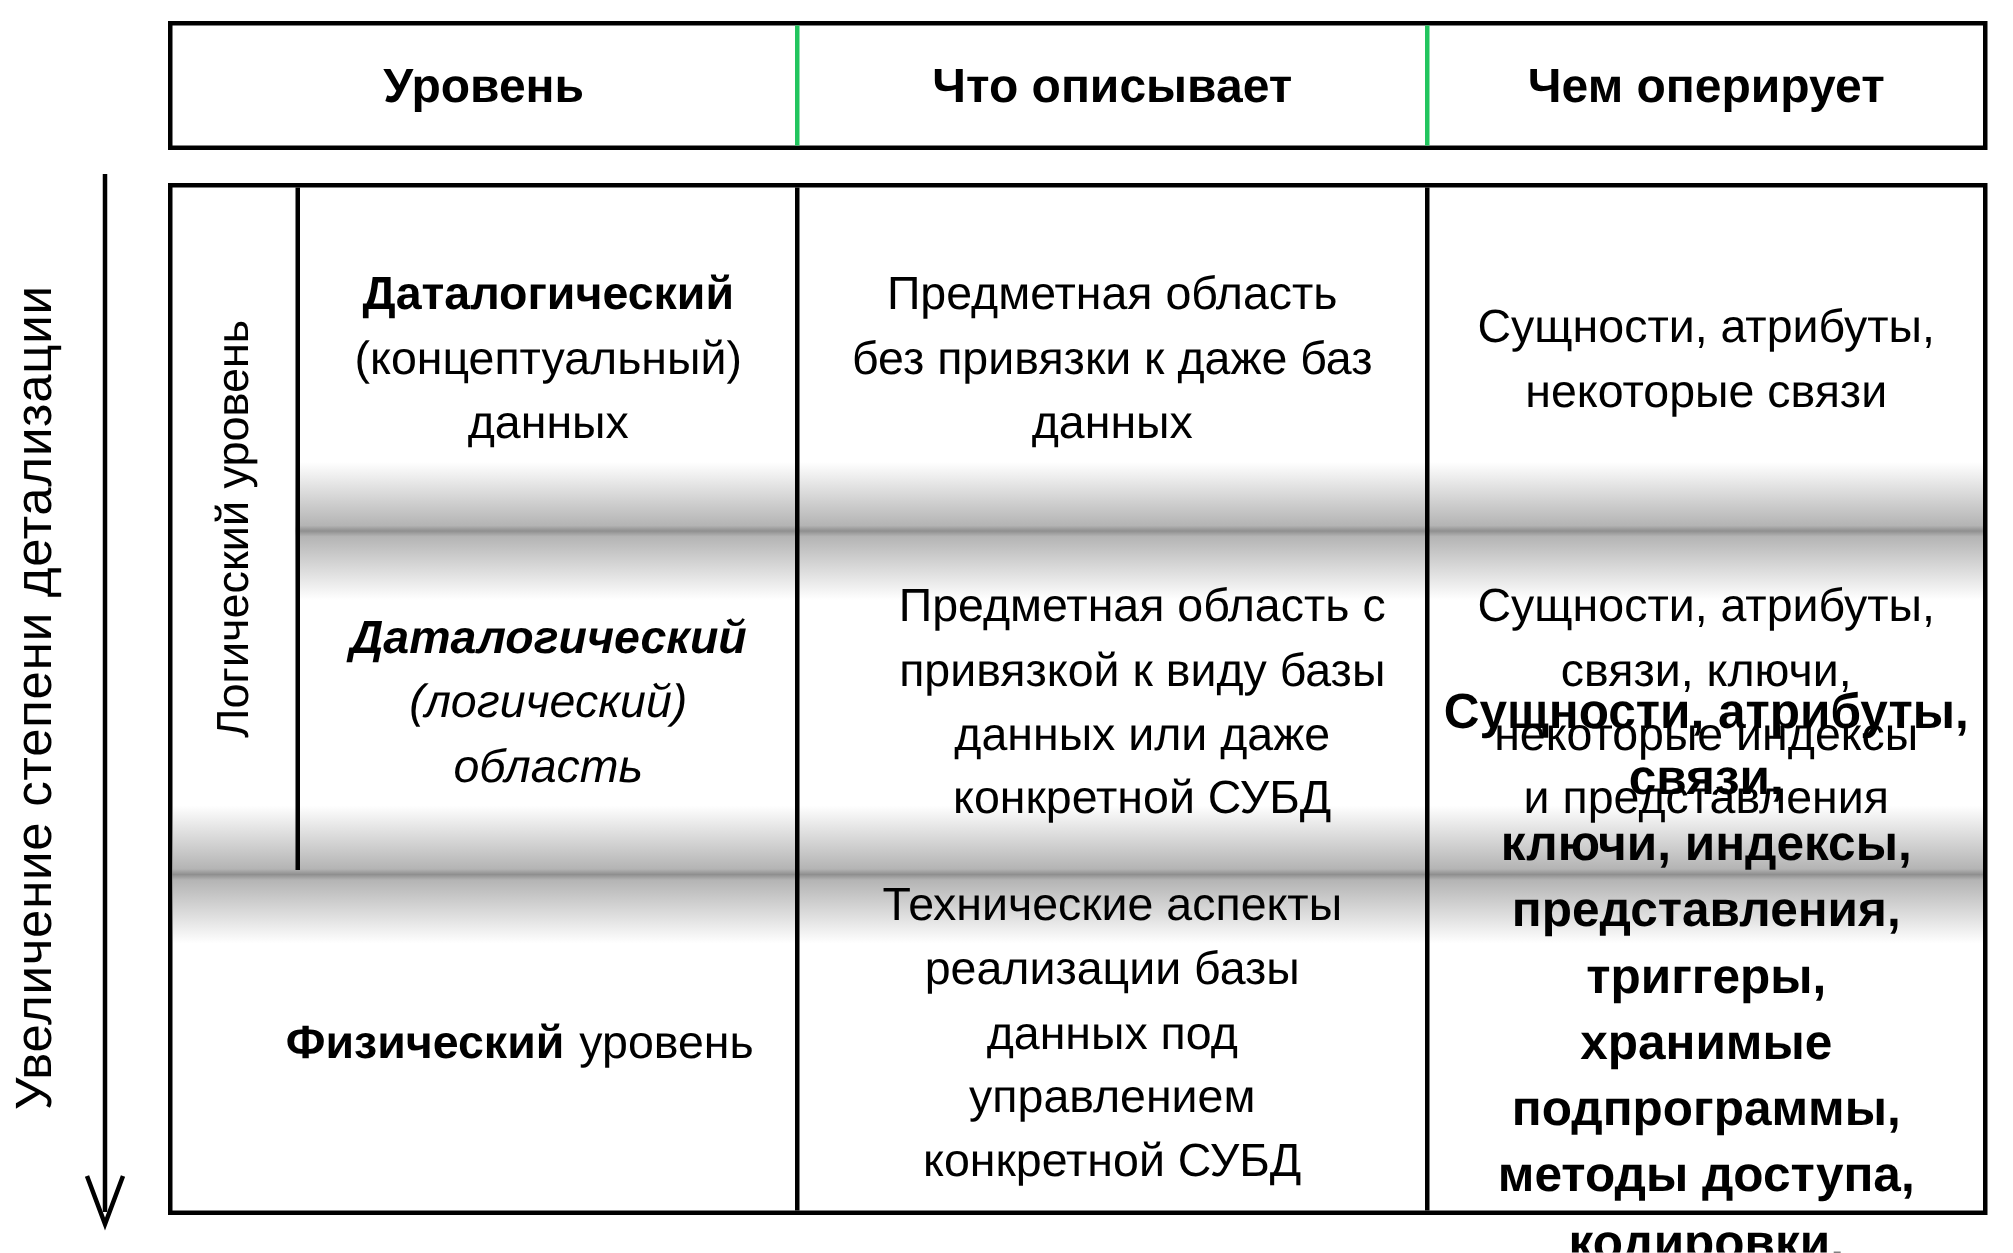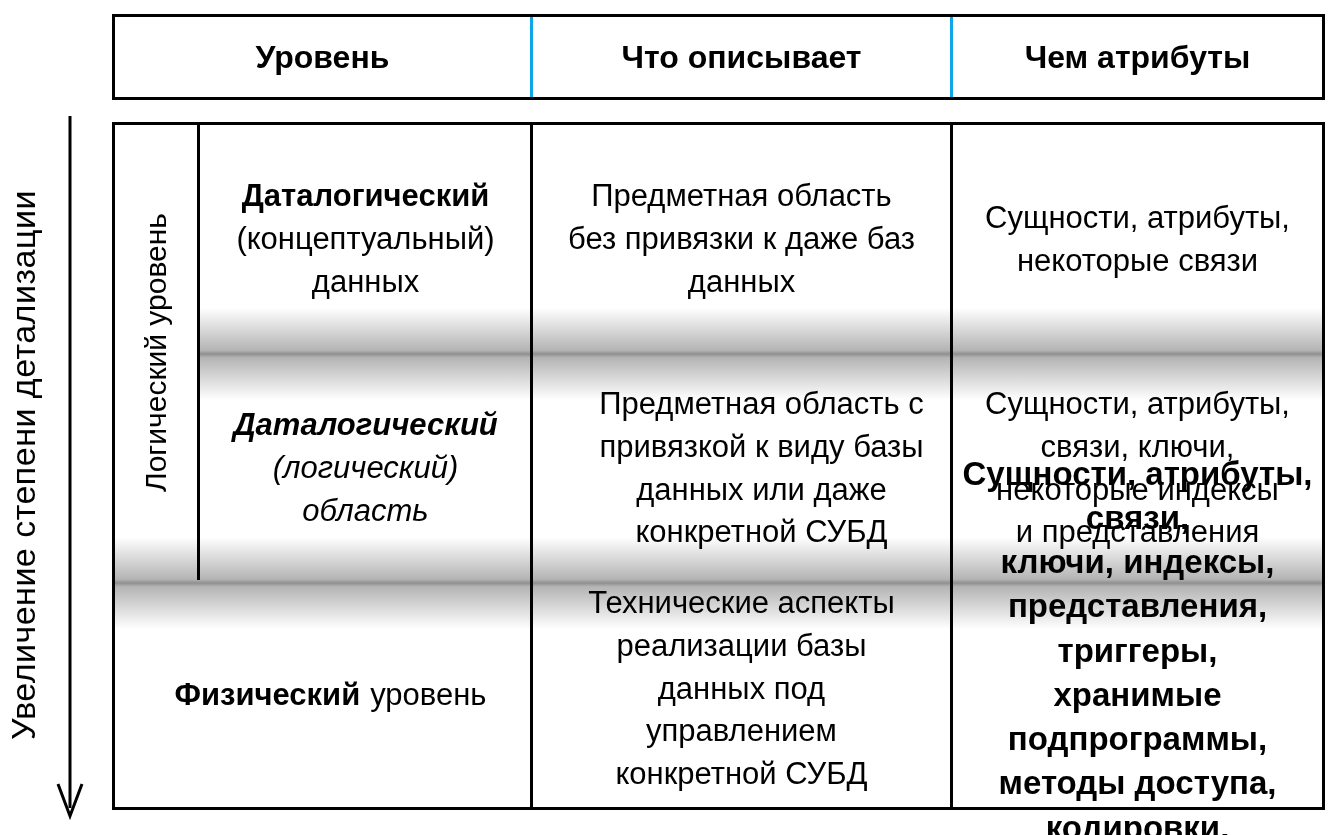--- a/index.html
+++ b/index.html
@@ -35,21 +35,21 @@
     width: 1213px; height: 86px;
     box-sizing: border-box;
     border: 3px solid #000;
     display: grid;
     grid-template-columns: 415px 420px 1fr;
   }
   .header-cell {
     display: flex; align-items: center; justify-content: center;
     font-weight: bold; font-size: 32px; text-align: center;
   }
-  .header-cell + .header-cell { border-left: 3px solid #0ea5e9; }
+  .header-cell + .header-cell { border-left: 3px solid #22c55e; }
 
   
   .main-table {
     position: absolute;
     left: 112px; top: 122px;
     width: 1213px; height: 688px;
     box-sizing: border-box;
     border: 3px solid #000;
     background: #ffffff;
   }
@@ -89,21 +89,21 @@
     left: 0; top: 0; width: 82px; height: 455px;
     writing-mode: vertical-rl;
     transform: rotate(180deg);
     font-size: 30px;
     flex-direction: row;
     white-space: nowrap;
   }
 
   .c-l1 { left: 88px;  top: 0;     width: 325px; height: 229px; }
   .c-l2 { left: 88px;  top: 229px; width: 325px; height: 229px; font-style: italic; }
-  .c-l3 { left: 0;     top: 458px; width: 431px; height: 224px;
+  .c-l3 { left: 16px;     top: 458px; width: 431px; height: 224px;
           flex-direction: row; gap: 10px; }
 
   .c-d1 { left: 420px; top: 0;     width: 413px; height: 229px; }
   .c-d2 { left: 440px; top: 229px; width: 413px; height: 229px; }
   .c-d3 { left: 420px; top: 452px; width: 413px; height: 224px; }
 
   .c-o1 { left: 840px; top: 0;     width: 365px; height: 229px; }
   .c-o2 { left: 840px; top: 229px; width: 365px; height: 229px; }
   .c-o3 { left: 840px; top: 458px; width: 365px; height: 224px;
           font-size: 33px; line-height: 1.34; font-weight: bold; }
@@ -116,21 +116,21 @@
   <div class="side-label">Увеличение степени детализации</div>
 
   <svg class="arrow" width="40" height="720" viewBox="0 0 40 720">
     <line x1="18" y1="8" x2="18" y2="700" stroke="#000" stroke-width="3"></line>
     <polyline points="6,676 18,708 30,676" fill="none" stroke="#000" stroke-width="3"></polyline>
   </svg>
 
   <div class="header-table">
     <div class="header-cell">Уровень</div>
     <div class="header-cell">Что описывает</div>
-    <div class="header-cell">Чем атрибуты</div>
+    <div class="header-cell">Чем оперирует</div>
   </div>
 
   <div class="main-table">
     <div class="main-inner">
 
       <div class="grad grad1"></div>
       <div class="grad grad2"></div>
 
       <div class="vline vline-sub"></div>
       <div class="vline vline-a"></div>

